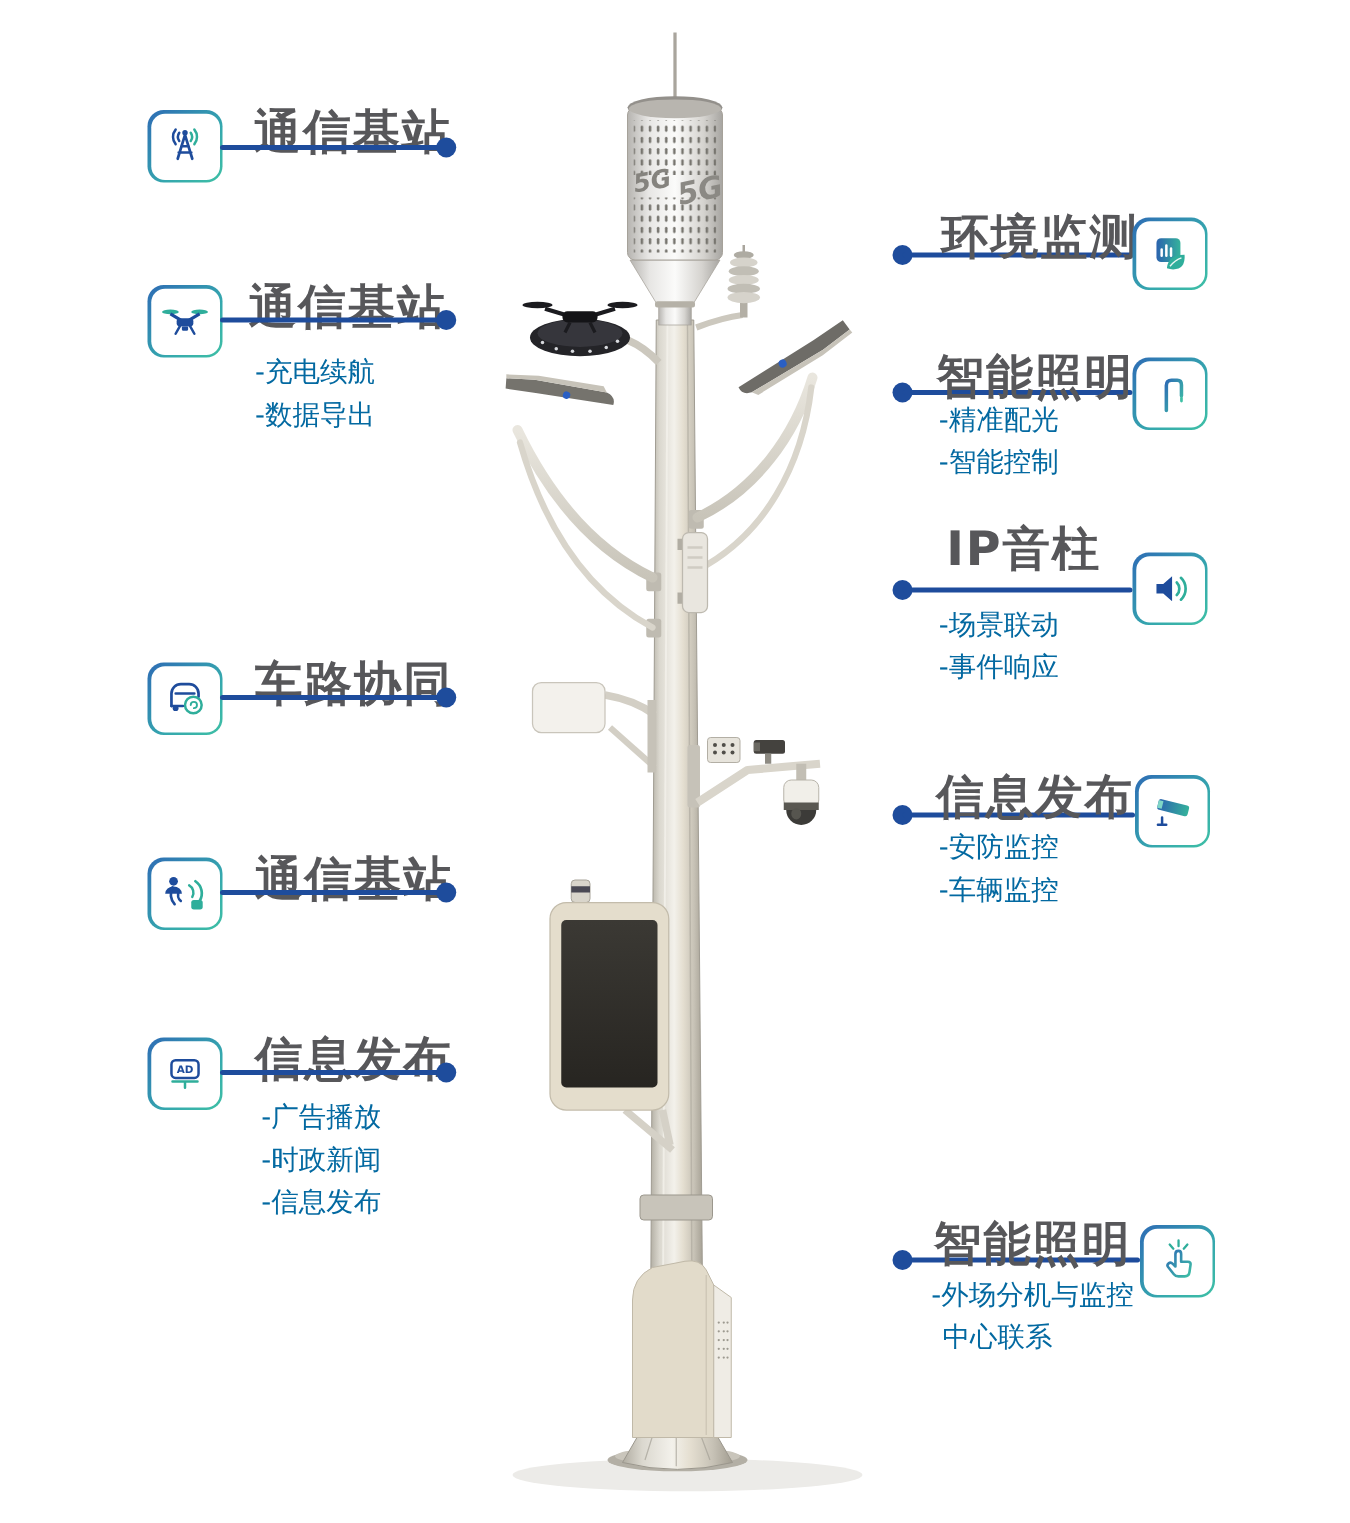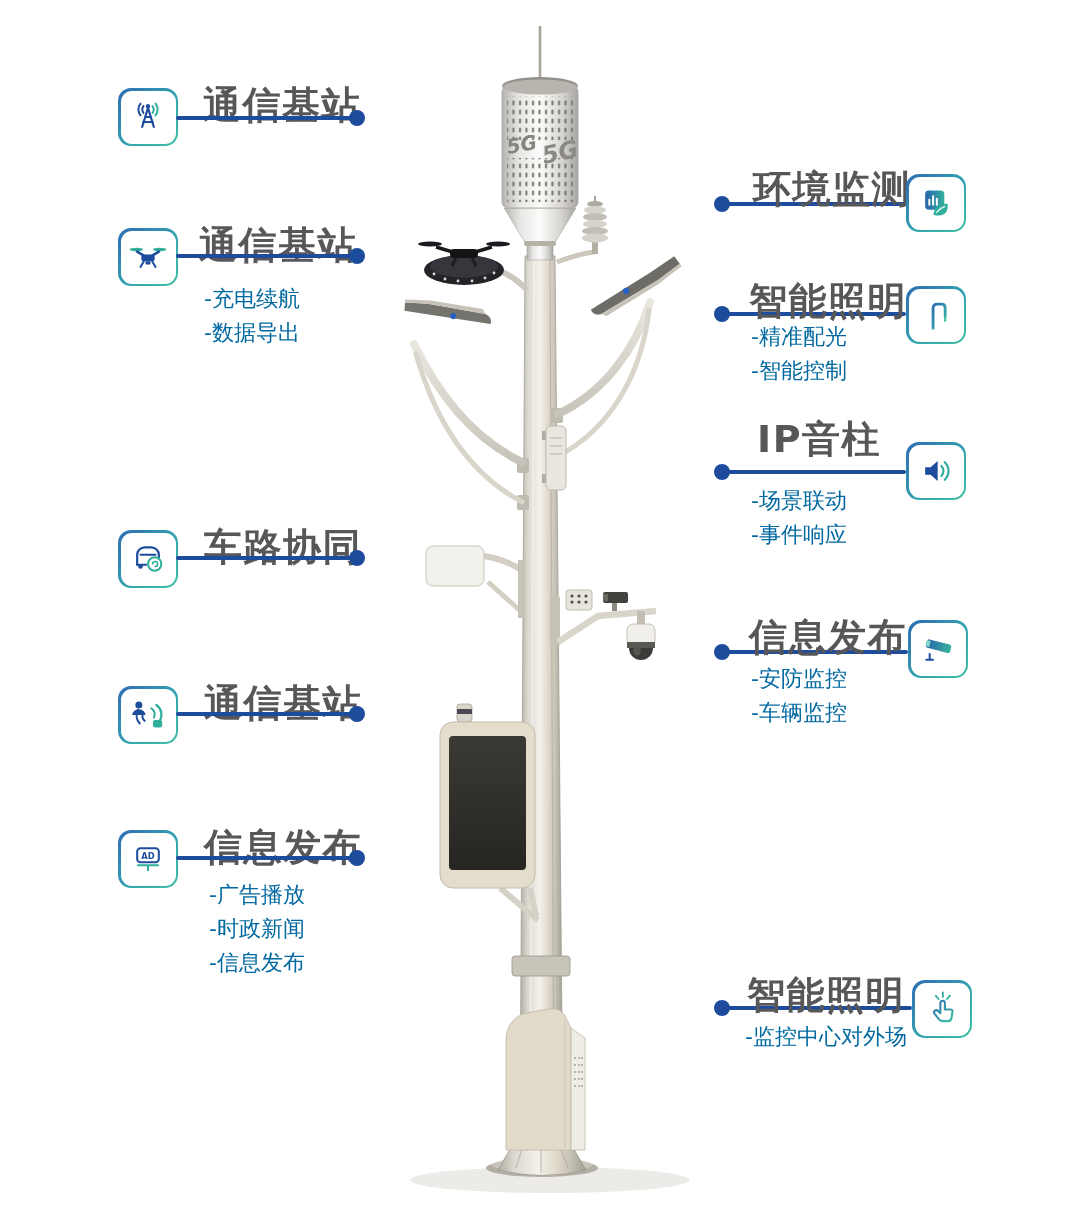--- a/index.html
+++ b/index.html
@@ -388,17 +388,18 @@
     <div class="title" style="left:747px;top:970px">智能照明</div>
     <div class="iconbox" style="left:912px;top:980px">
       <div class="iconinner">
         <svg width="40" height="40" viewBox="0 0 48 48">
           <path d="M20,12 l-3.5,-4 M25,9.5 v-5.5 M30,12 l3.5,-4" stroke="#2fae9b" stroke-width="2.2" stroke-linecap="round"></path>
           <path d="M25,14 q-3,0 -3,3 v12 l-2.5,-2.5 q-2,-2 -4,-0.5 q-2,1.5 -0.5,3.5 l5.5,7 q1.5,2 4.5,2 h6 q4,0 4.5,-4 l1,-7 q0.5,-3 -2.5,-3 h-6.5 v-7.5 q0,-3 -2.5,-3 z" fill="none" stroke="url(#gbt)" stroke-width="2.5" stroke-linejoin="round" stroke-linecap="round"></path>
         </svg>
       </div>
     </div>
     <div class="subs" style="left:745px;top:1020px">
-      <div class="sub">-监控中心对外场</div>
+      <div class="sub">-外场分机与监控</div>
+      <div class="sub indent">中心联系</div>
     </div>
   </div>
 
 </div>
 
 </body></html>

